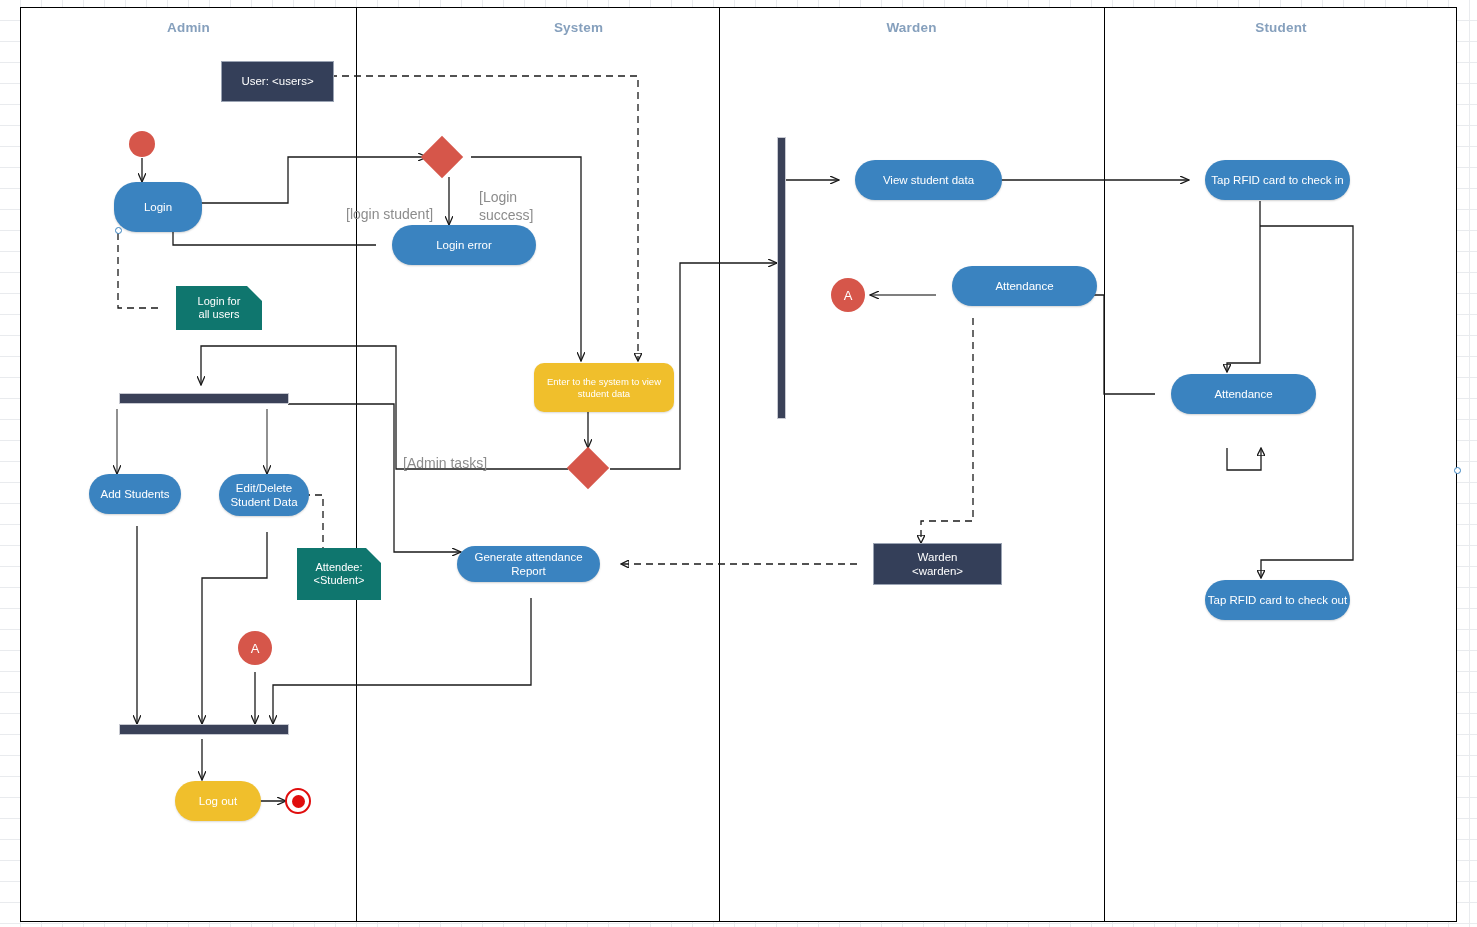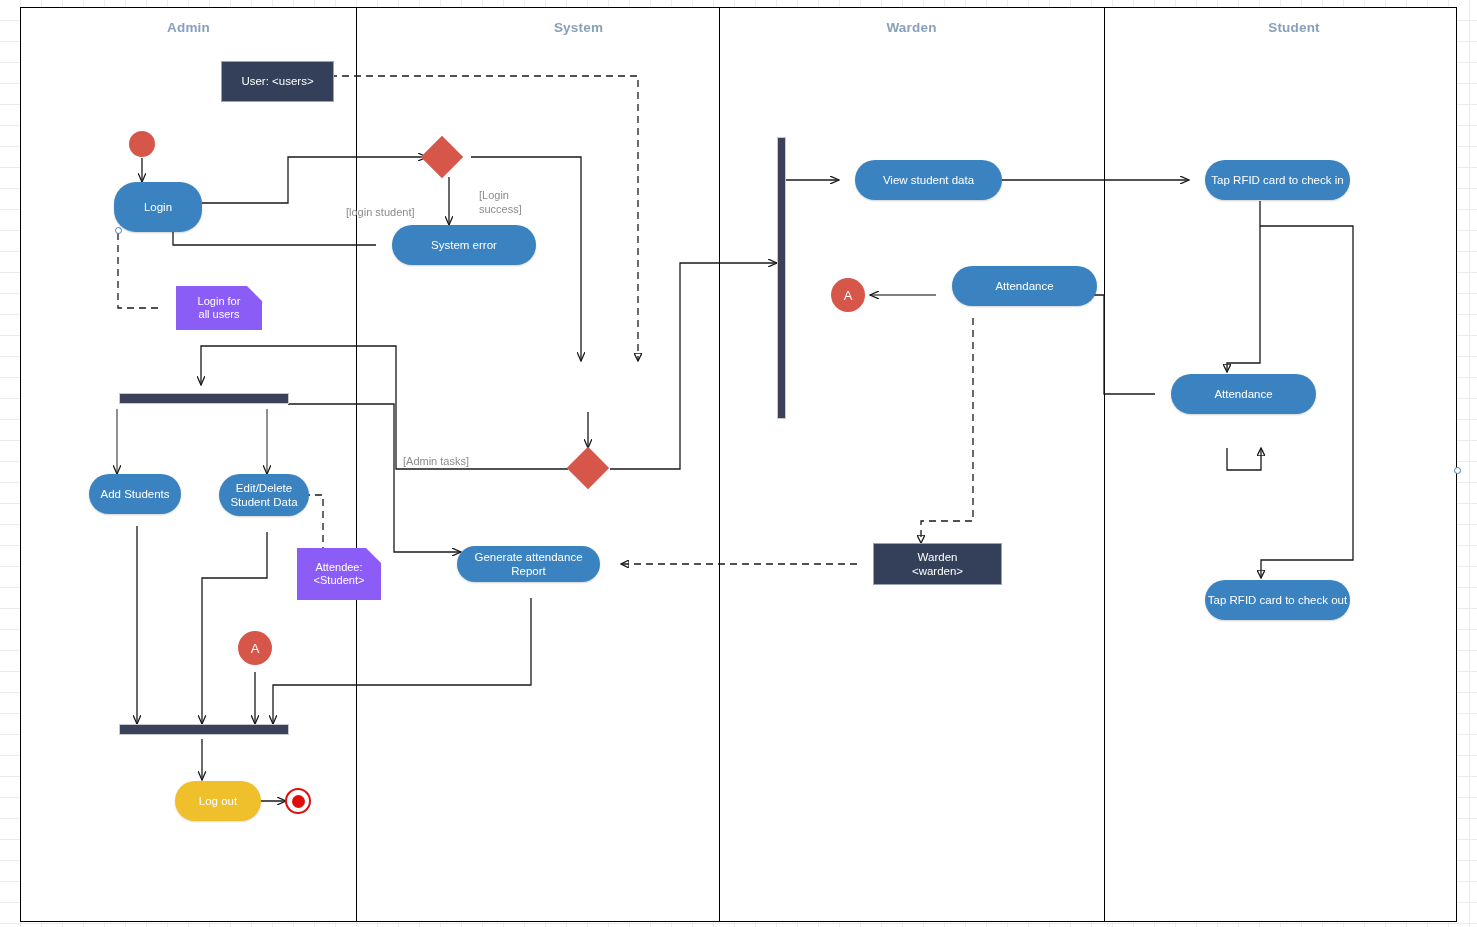--- a/index.html
+++ b/index.html
@@ -70,21 +70,21 @@
     font-size: 9.5px;
     box-shadow: 0 1px 2px rgba(0,0,0,.15);
   }
   .act-yellow.big { font-size: 11.5px; border-radius: 20px; }
   .objbox {
     background: #343f59;
     border: 1px solid #9aa3b3;
     font-size: 11.5px;
   }
   .note {
-    background: #8b5cf6;
+    background: #0f766e;
     font-size: 11px;
     color: #ffffff;
     clip-path: polygon(0 0, calc(100% - 15px) 0, 100% 15px, 100% 100%, 0 100%);
   }
   .start-node {
     position: absolute;
     width: 26px; height: 26px;
     border-radius: 50%;
     background: #d6564a;
   }
@@ -135,21 +135,21 @@
   .handle {
     position: absolute;
     width: 7px; height: 7px;
     border-radius: 50%;
     background: #ffffff;
     border: 1.2px solid #3a83c0;
     box-sizing: border-box;
   }
   .edge-label {
     position: absolute;
-    font-size: 11px;
+    font-size: 14px;
     color: #8c8c8c;
     line-height: 1.25;
     white-space: pre-line;
   }
   svg.wires {
     position: absolute;
     left: 0; top: 0;
     width: 1437px; height: 915px;
     overflow: visible;
     pointer-events: none;
@@ -164,21 +164,21 @@
 <div id="canvas">
   <div id="board">
 
     <div class="lane-divider" style="left:335px;"></div>
     <div class="lane-divider" style="left:698px;"></div>
     <div class="lane-divider" style="left:1083px;"></div>
 
     <div class="lane-title" style="left:0;    top:12px; width:335px;">Admin</div>
     <div class="lane-title" style="left:335px;top:12px; width:363px;margin-left:41px;">System</div>
     <div class="lane-title" style="left:698px;top:12px; width:385px;">Warden</div>
-    <div class="lane-title" style="left:1083px;top:12px;width:354px;padding-left:13px;">Student</div>
+    <div class="lane-title" style="left:1083px;top:12px;width:354px;">Student</div>
 
     <svg class="wires" viewBox="0 0 1437 915">
       <defs>
         <marker id="ah" markerWidth="10" markerHeight="8" refX="9" refY="4" orient="auto" markerUnits="userSpaceOnUse">
           <path d="M0,0 L9,4 L0,8" fill="none" stroke="#1a1a1a" stroke-width="1.2"></path>
         </marker>
         <marker id="ahs" markerWidth="9" markerHeight="8" refX="8" refY="4" orient="auto" markerUnits="userSpaceOnUse">
           <path d="M0,0 L8,4 L0,8 Z" fill="#1a1a1a" stroke="#1a1a1a" stroke-width="1"></path>
         </marker>
         <marker id="ahg" markerWidth="10" markerHeight="8" refX="9" refY="4" orient="auto" markerUnits="userSpaceOnUse">
@@ -285,23 +285,27 @@
 
     <div class="node act-yellow big" style="left:138px; top:773px; width:86px; height:40px;">
       <span>Log out</span>
     </div>
 
     <div class="end-node" style="left:264px; top:780px;"></div>
 
     <div class="diamond" style="left:406px; top:134px;"></div>
 
     <div class="node act-blue" style="left:355px; top:217px; width:144px; height:40px;">
-      <span>System error</span>
-    </div>
-
+      <span>Login error</span>
+    </div>
+
+    <div class="node act-yellow" style="left:497px; top:355px; width:140px; height:49px; white-space:pre-line;">
+      <span>Enter to the system to view
+student data</span>
+    </div>
 
     <div class="diamond" style="left:552px; top:445px;"></div>
 
     <div class="node act-blue" style="left:420px; top:538px; width:143px; height:36px;">
       <span>Generate attendance Report</span>
     </div>
 
     <div class="edge-label" style="left:325px; top:198px;">[login student]</div>
     <div class="edge-label" style="left:458px; top:181px;">[Login
 success]</div>

